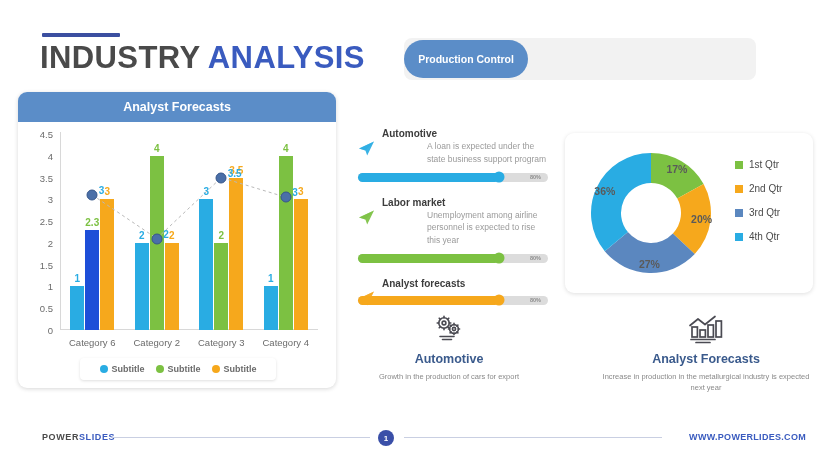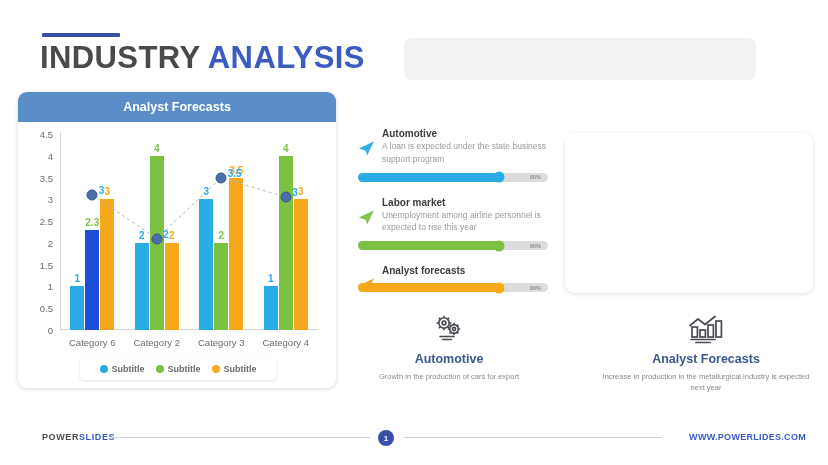--- a/index.html
+++ b/index.html
@@ -109,21 +109,21 @@
   }
   .legend-item { display: flex; align-items: center; gap: 4px; }
   .legend-dot { width: 8px; height: 8px; border-radius: 50%; }
   .legend-item span { font-size: 9px; color: #6b6b6b; font-weight: bold; }
 
   
   .mid-list { position: absolute; left: 358px; top: 128px; width: 190px; }
   .mid-item { position: relative; margin-bottom: 15px; padding-left: 24px; }
   .plane { position: absolute; left: 0; top: 12px; width: 17px; height: 17px; }
   .mid-title { font-size: 10px; font-weight: bold; color: #3c3c3c; }
-  .mid-desc { font-size: 8.5px; color: #9a9a9a; line-height: 1.5; margin-top: 1px; }
+  .mid-desc { font-size: 8.5px; color: #9a9a9a; line-height: 1.5; margin-top: 1px; margin-left: 45px; }
   .track {
     position: relative; margin-top: 7px; margin-left: -24px;
     width: 190px; height: 9px; border-radius: 5px; background: #dcdcdc;
   }
   .fill { position: absolute; left: 0; top: 0; bottom: 0; width: 74%; border-radius: 5px; }
   .knob {
     position: absolute; top: 50%; left: 74%;
     width: 11px; height: 11px; border-radius: 50%;
     transform: translate(-50%, -50%);
   }
@@ -180,20 +180,21 @@
 <body>
 
 <div class="slide">
 
   <div class="title-rule"></div>
   <div class="title">
     <span class="t1">INDUSTRY </span><span class="t2">ANALYSIS</span>
   </div>
 
   <div class="banner">
+    <div class="banner-pill">Production Control</div>
   </div>
 
   <div class="chart-card">
     <div class="chart-head">Analyst Forecasts</div>
     <div class="chart-body">
       <div class="plot" id="plot">
         <div class="axis-y"></div>
         <div class="axis-x"></div>
         <svg id="lineSvg" width="258" height="196" style="position:absolute;left:0;top:0;pointer-events:none;z-index:3">
             <path d="M32.3 61.0 L96.8 104.5 L161.3 43.6 L225.8 63.2" fill="none" stroke="#b9b9b9" stroke-width="1" stroke-dasharray="3 3"></path>
@@ -329,20 +330,52 @@
         <div class="mid-title">Analyst forecasts</div>
         <div class="track">
           <div class="fill" style="background:#f6a81c;width:74%"></div>
           <div class="knob" style="background:#f6a81c;left:74%"></div>
           <div class="pct">80%</div>
         </div>
       </div>
     </div>
 
   <div class="donut-card">
+    <div class="donut-wrap">
+      <svg id="donutSvg" width="136" height="136" viewBox="0 0 136 136">
+          <path d="M68 8 A60 60 0 0 1 120.57840080263182 39.094779553897084 L94.28920040131591 53.54738977694854 A30 30 0 0 0 68 38 Z" fill="#7cc142"></path>
+          <path d="M120.57840080263182 39.094779553897084 A60 60 0 0 1 111.73811764528469 109.07282635572132 L89.86905882264234 88.53641317786065 A30 30 0 0 0 94.28920040131591 53.54738977694854 Z" fill="#f6a81c"></path>
+          <path d="M111.73811764528469 109.07282635572132 A60 60 0 0 1 21.769205433452655 106.24543938492138 L44.88460271672633 87.12271969246069 A30 30 0 0 0 89.86905882264234 88.53641317786065 Z" fill="#5b87bf"></path>
+          <path d="M21.769205433452655 106.24543938492138 A60 60 0 0 1 67.99999999999999 8 L68 38 A30 30 0 0 0 44.88460271672633 87.12271969246069 Z" fill="#29ace3"></path>
+        </svg>
+      <div id="donutLabels">
+          <div class="donut-label" style="left: 93.9611px; top: 24.1022px;">17%</div>
+          <div class="donut-label" style="left: 118.598px; top: 74.392px;">20%</div>
+          <div class="donut-label" style="left: 66.3981px; top: 118.975px;">27%</div>
+          <div class="donut-label" style="left: 21.8538px; top: 46.2853px;">36%</div>
+        </div>
+    </div>
+    <div class="donut-legend" id="donutLegend">
+        <div class="dl-item">
+          <span class="dl-sq" style="background:#7cc142"></span>
+          <span>1st Qtr</span>
+        </div>
+        <div class="dl-item">
+          <span class="dl-sq" style="background:#f6a81c"></span>
+          <span>2nd Qtr</span>
+        </div>
+        <div class="dl-item">
+          <span class="dl-sq" style="background:#5b87bf"></span>
+          <span>3rd Qtr</span>
+        </div>
+        <div class="dl-item">
+          <span class="dl-sq" style="background:#29ace3"></span>
+          <span>4th Qtr</span>
+        </div>
+      </div>
   </div>
 
   <div class="feat" style="left:366px;top:312px;width:166px">
     <div class="feat-icon">
       <svg width="34" height="30" viewBox="0 0 34 30" fill="none" stroke="#4a4a52" stroke-width="1.6">
         <circle cx="12" cy="9" r="5.2"></circle>
           <circle cx="12" cy="9" r="1.9"></circle>
         <g stroke-linecap="round">
           <path d="M12 2.2v1.6M12 14.2v1.6M5.2 9h1.6M17.2 9h1.6M7.2 4.2l1.1 1.1M15.7 12.7l1.1 1.1M16.8 4.2l-1.1 1.1M8.3 12.7l-1.1 1.1"></path>
         </g>

